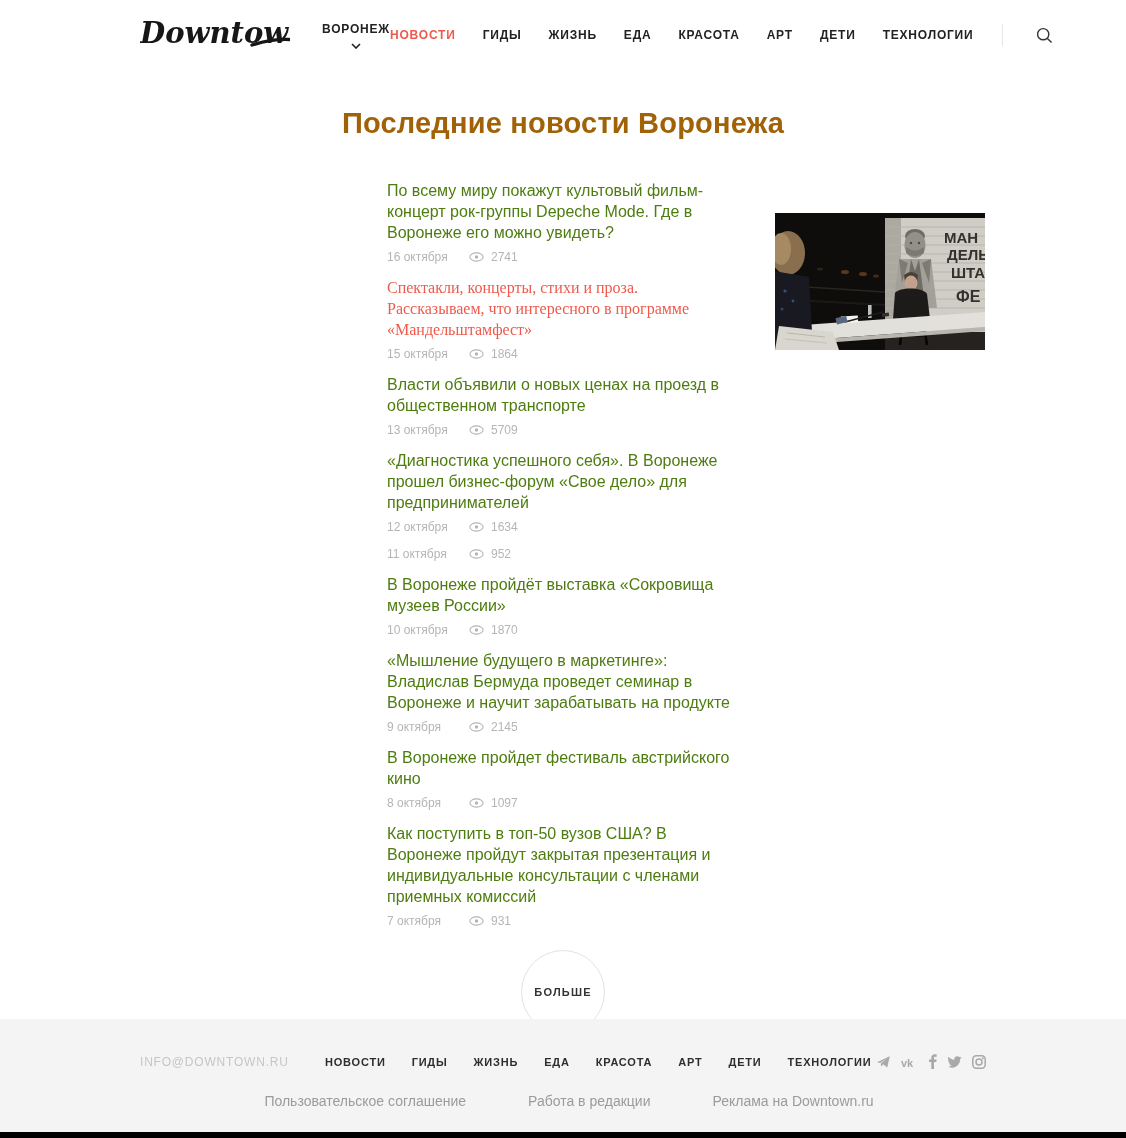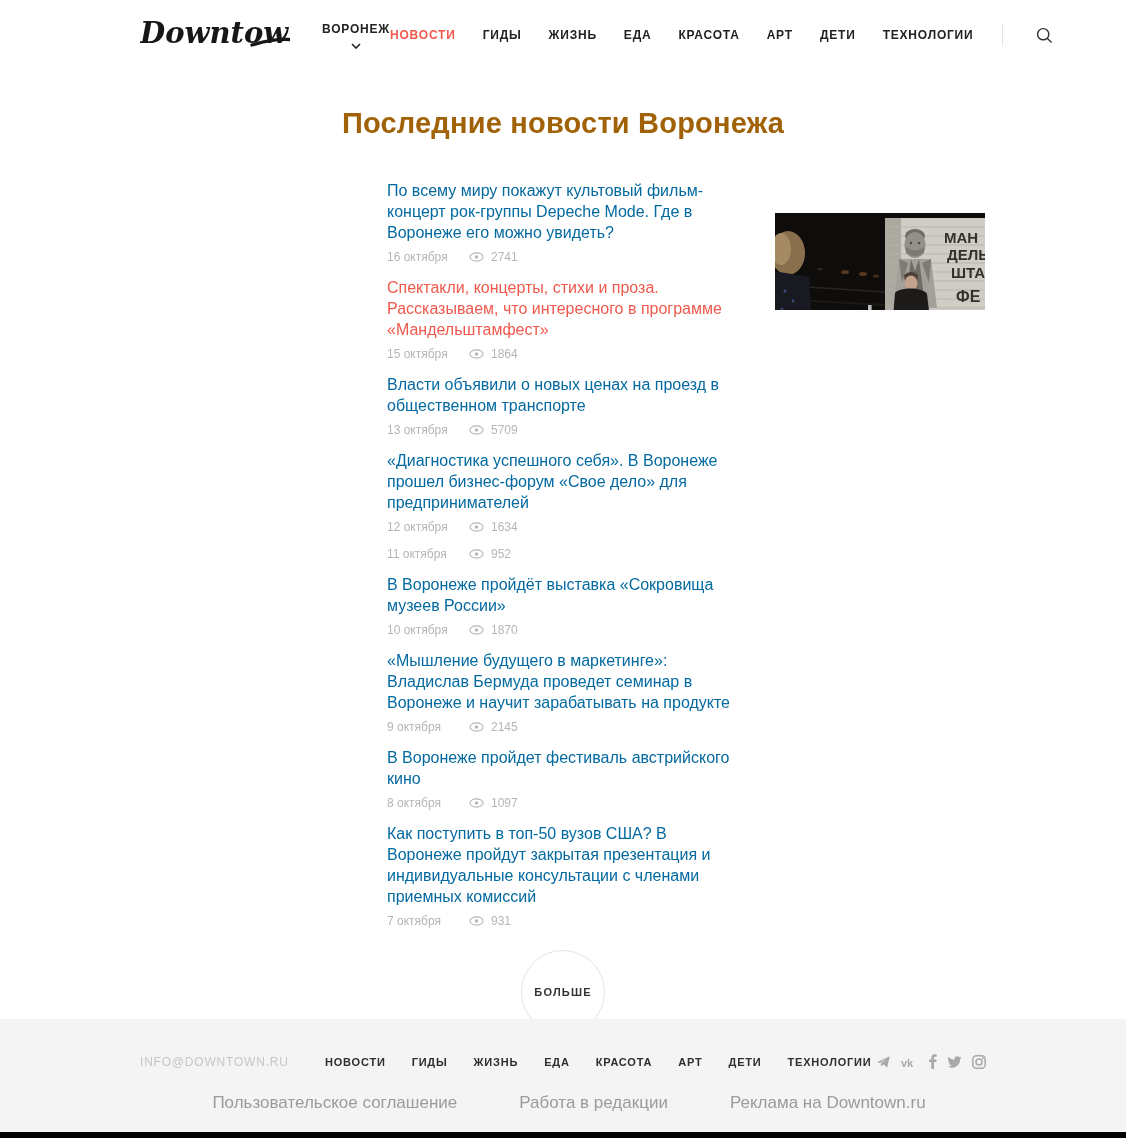--- a/index.html
+++ b/index.html
@@ -31,31 +31,31 @@
   .search-btn { background:none; border:none; cursor:pointer; display:flex; padding:4px; }
   
   .main { position:relative; min-height:949px; }
   .page-title {
     text-align:center; font-size:29px; font-weight:700; color:#a16207;
     padding-top:37px; letter-spacing:.2px;
   }
   .articles { margin:40px 0 0 387px; width:350px; }
   .article { margin-bottom:13px; cursor:pointer; }
   .article-title {
-    font-size:16px; line-height:21px; color:#0369a1; font-weight:400;
-  }
-  .article.highlighted .article-title { color:var(--accent); }
+    font-size:16px; line-height:21px; color:#4d7c0f; font-weight:400;
+  }
+  .article.highlighted .article-title { color:var(--accent);font-family:Liberation Serif, serif; }
   .article-meta {
     margin-top:7px; display:flex; align-items:center;
     font-size:12px; color:#b5b5b5;
   }
   .article-date { width:68px; }
   .eye-icon { margin:0 7px 0 14px; display:inline-flex; }
   .photo {
-    position:absolute; left:775px; top:143px; width:210px; height:97px;
+    position:absolute; left:775px; top:143px; width:210px; height:137px;
     overflow:hidden; background:#0e0d0c; cursor:pointer;
   }
   .more-wrap { display:flex; justify-content:center; margin-top:22px; }
   .more-button {
     width:84px; height:84px; border-radius:50%; border:1px solid #e3e3e3;
     background:#fff; font-family:"Liberation Sans",sans-serif;
     font-size:11px; letter-spacing:1.2px; font-weight:700; color:#333;
     cursor:pointer;
   }
   
@@ -70,21 +70,21 @@
   }
   .footer-nav { display:flex; align-items:center; gap:26px; margin-left:-5px; }
   .footer-nav a {
     text-decoration:none; color:#2e2e2e; font-size:11px; letter-spacing:.8px;
     font-weight:700;
   }
   .footer-social { margin-left:auto; display:flex; align-items:flex-end; gap:10px; }
   .footer-social a { display:flex; }
   .footer-links { display:flex; justify-content:center; gap:50px; margin-top:24px; }
   .footer-links a {
-    text-decoration:none; color:#9b9b9b; font-size:17px;padding-left:12px;
+    text-decoration:none; color:#9b9b9b; font-size:14px;padding-left:12px;
   }
   .bottom-bar {
     position:absolute; left:0; bottom:0; width:1126px; height:6px; background:#000;
   }
   :root { --accent:#f0594c; }
 </style>
 </head>
 <body>
 
 <div class="header">

